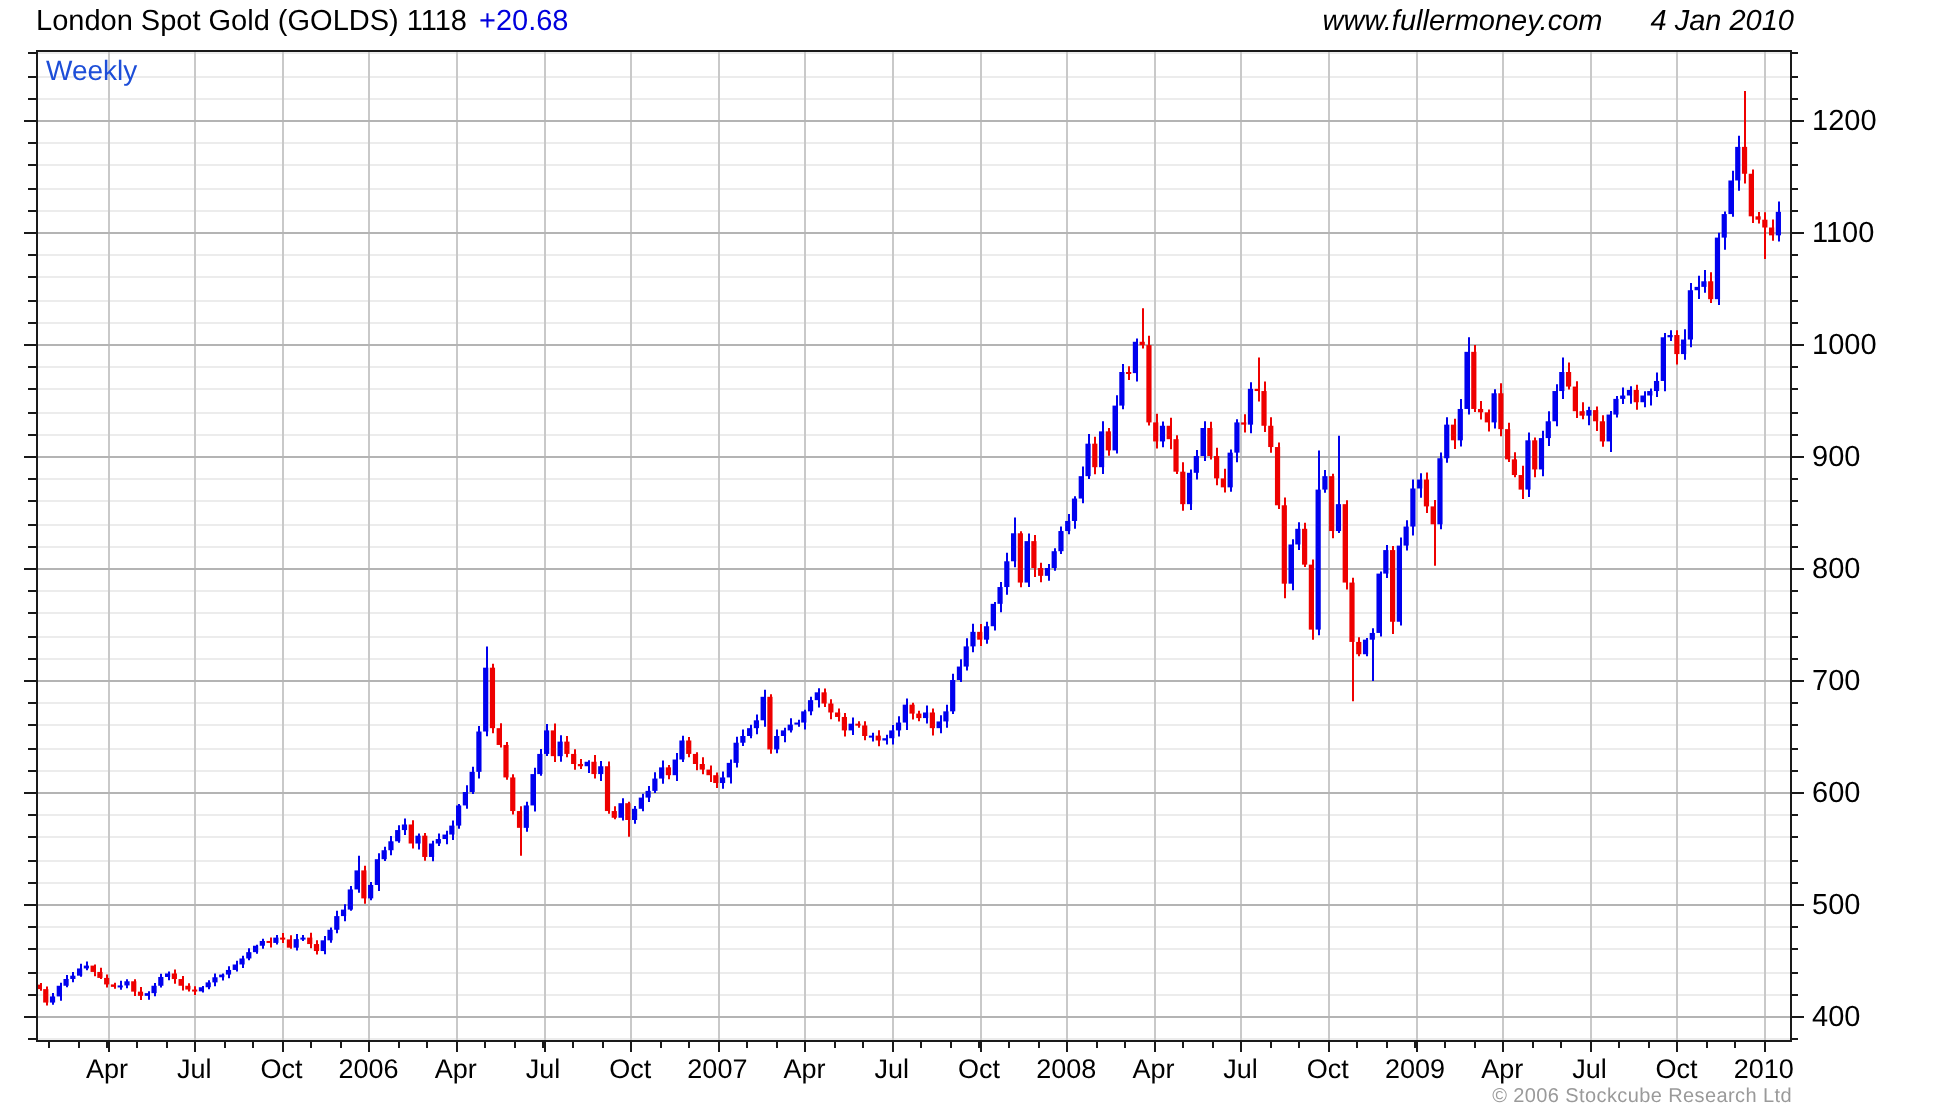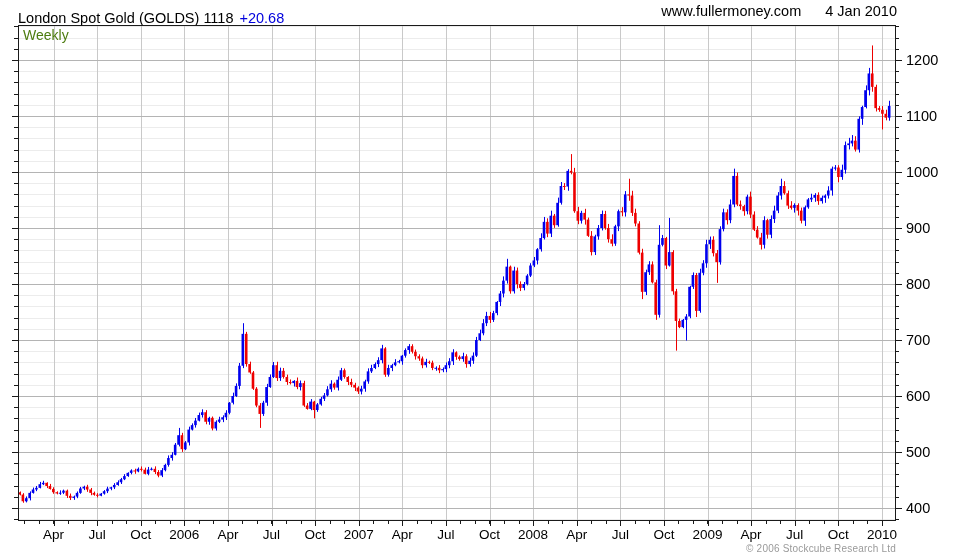--- a/index.html
+++ b/index.html
@@ -1,22 +1,22 @@
 <!DOCTYPE html>
 <html><head>
 <meta charset="utf-8">
 <style>
   html,body{margin:0;padding:0;background:#fff;}
   .screen{position:relative;width:980px;height:560px;background:#ffffff;overflow:hidden;
           font-family:"Liberation Sans","DejaVu Sans",sans-serif;-webkit-font-smoothing:none;}
-  .title-bar{position:absolute;left:18px;top:10px;font-size:14.5px;color:#000;white-space:nowrap;}
+  .title-bar{position:absolute;left:18px;top:3px;font-size:14.5px;color:#000;white-space:nowrap;}
   .title-change{color:#0000dd;margin-left:6px;}
-  .hdr-right{position:absolute;top:3px;right:83px;font-size:14.5px;color:#000;white-space:nowrap;}
+  .hdr-right{position:absolute;top:3px;right:83px;font-size:14.5px;color:#000;white-space:nowrap;font-style:italic;}
   .hdr-site{margin-right:24px;}
-  .interval-label{position:absolute;left:23px;top:27px;font-size:14px;color:#4d7c0f;}
+  .interval-label{position:absolute;left:23px;top:27px;font-size:14px;color:#1d4ed8;}
   .copyright{position:absolute;right:84px;top:543px;font-size:10px;color:#9a9a9a;letter-spacing:.2px;}
   svg{position:absolute;left:0;top:0;}
   text{font-family:"Liberation Sans","DejaVu Sans",sans-serif;}
 </style>
 </head>
 <body>
 
 <div class="screen">
 
   <div class="title-bar">

